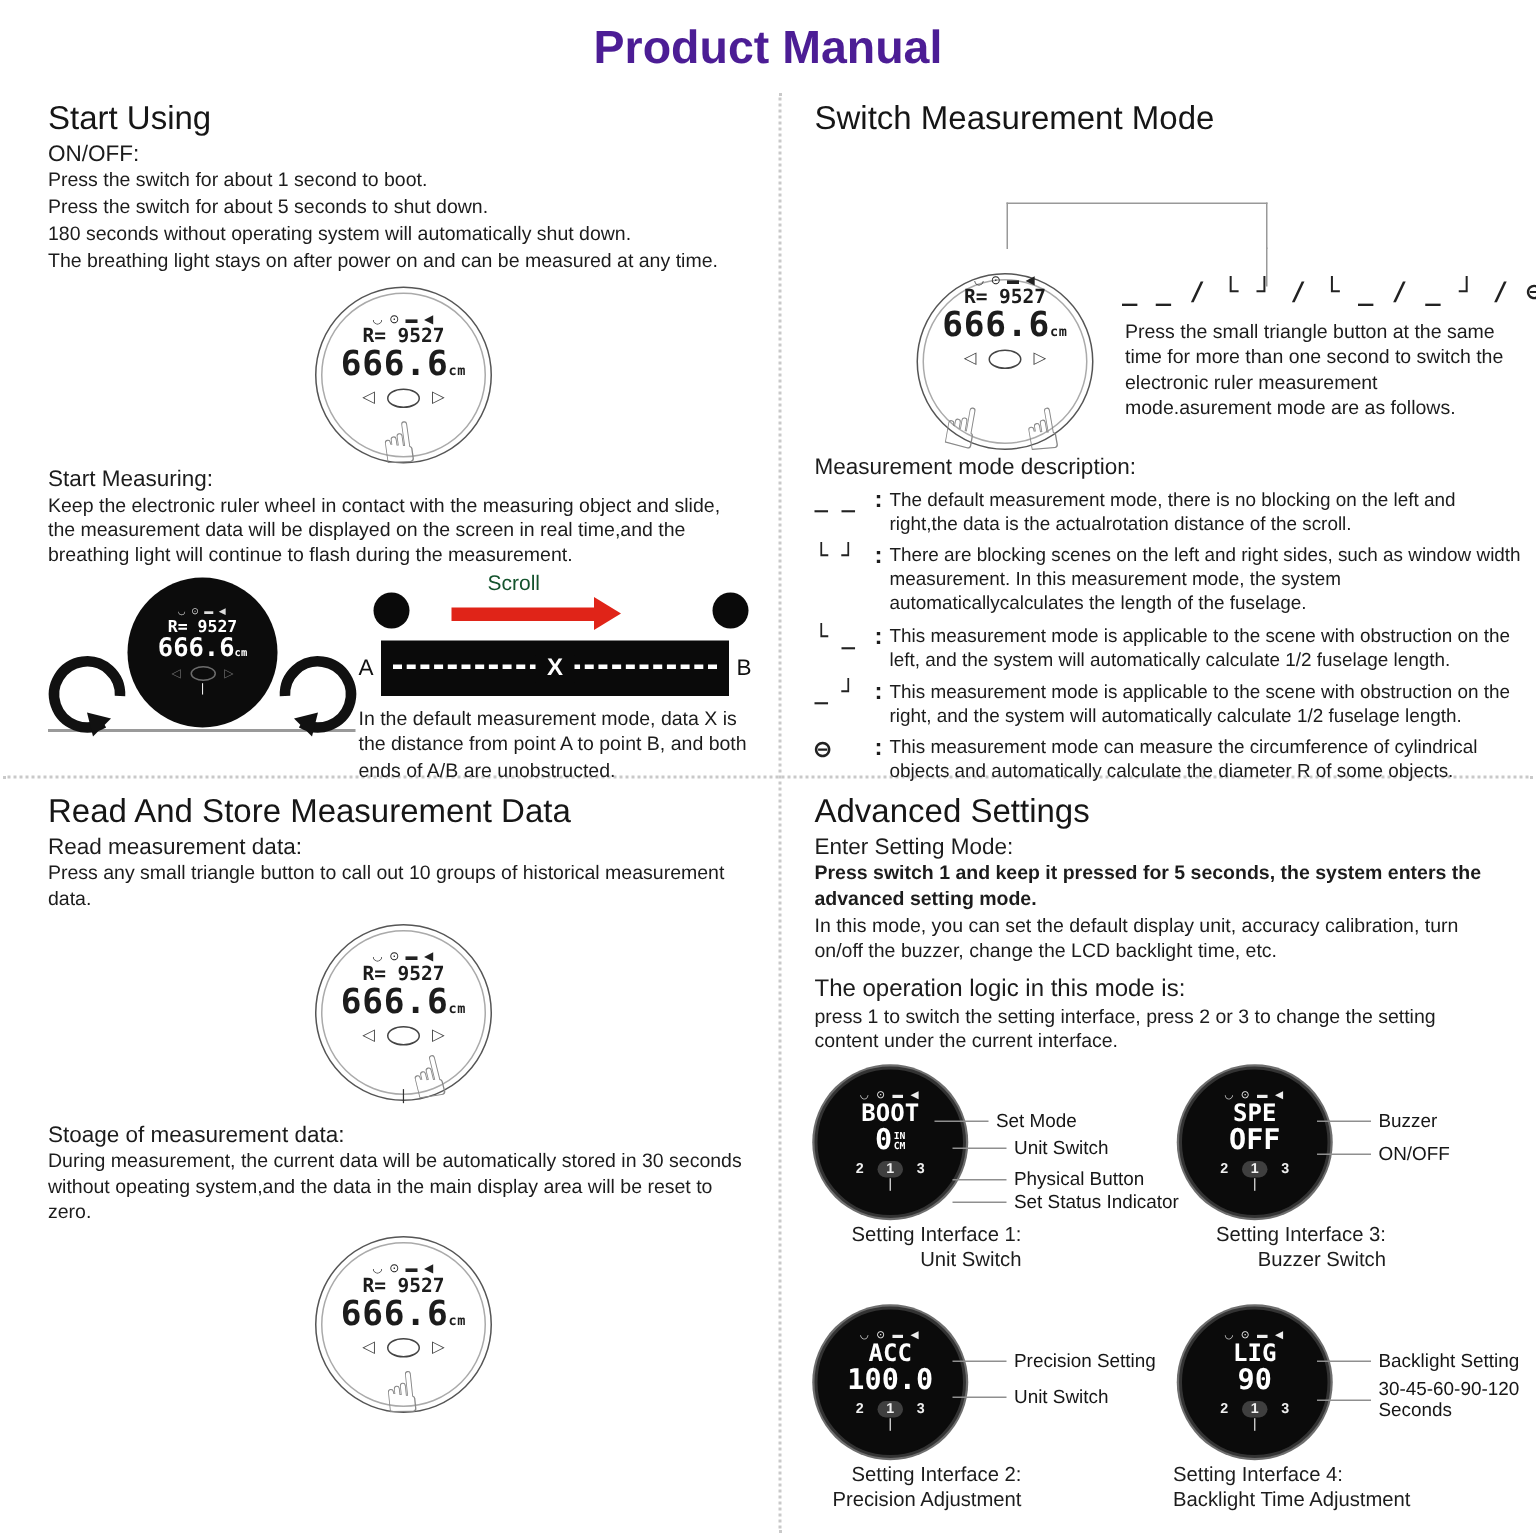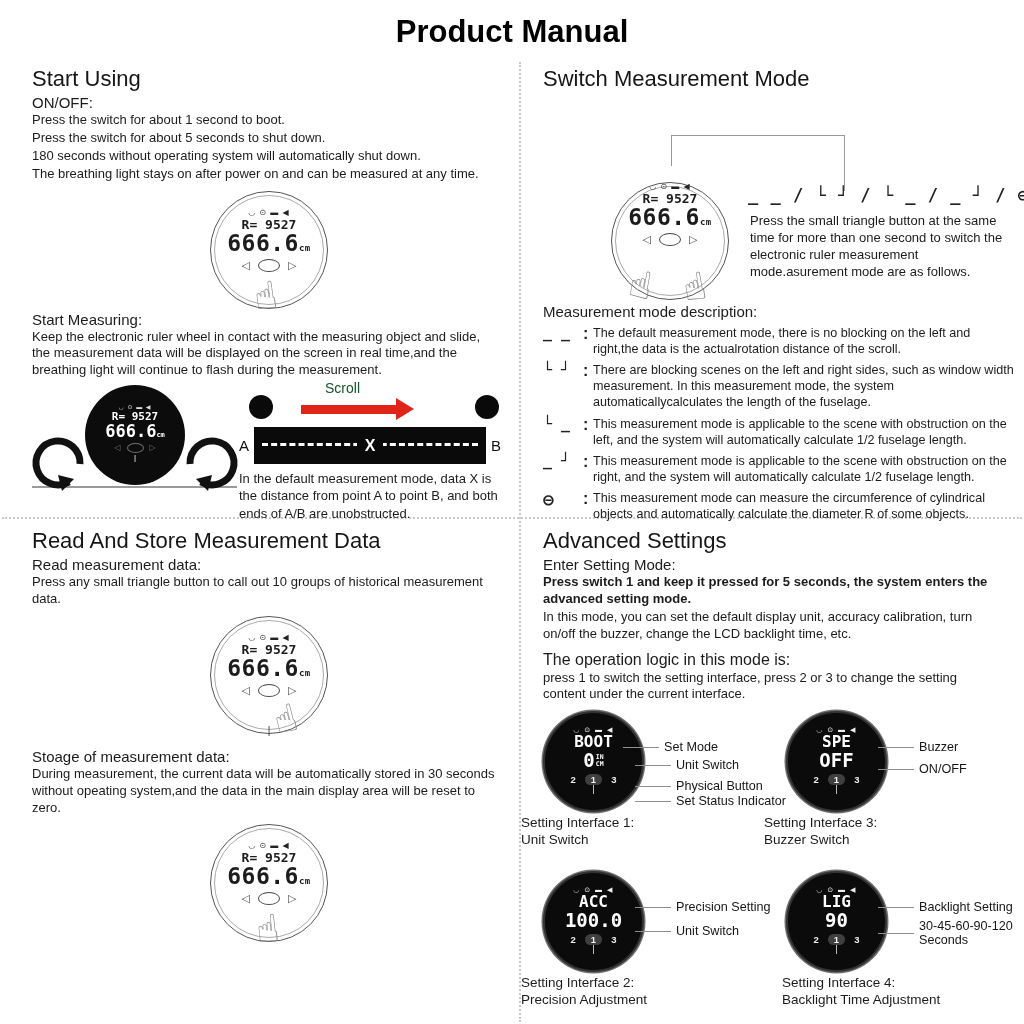--- a/index.html
+++ b/index.html
@@ -3,21 +3,21 @@
 <meta charset="utf-8">
 <style>
   html,body{margin:0;padding:0;background:#fff;}
   #page{position:relative;width:1024px;height:1024px;background:#fff;overflow:hidden;
         font-family:"Liberation Sans",sans-serif;color:#1c1c1c;}
   
   .div-v{position:absolute;left:519px;top:62px;bottom:2px;border-left:2px dotted #c9c9c9;}
   .div-h{position:absolute;top:517px;left:2px;right:2px;border-top:2px dotted #c9c9c9;}
   
   .title{position:absolute;top:14px;left:0;width:100%;text-align:center;
-         font-size:31px;font-weight:bold;color:#000000;}
+         font-size:31px;font-weight:bold;color:#4c1d95;}
   .quad{position:absolute;}
   .q1{left:32px;top:66px;width:474px;}
   .q2{left:543px;top:66px;width:476px;}
   .q3{left:32px;top:528px;width:474px;}
   .q4{left:543px;top:528px;width:478px;}
   h2{margin:0 0 1px 0;font-size:22px;font-weight:400;color:#161616;}
   .sub{font-size:15px;margin:2px 0 1px 0;color:#1c1c1c;}
   .body{font-size:13px;line-height:1.3;margin:1px 0;color:#1c1c1c;}
   
   .wdial{position:relative;width:118px;height:118px;}
@@ -88,21 +88,21 @@
   .sline2{font-family:"DejaVu Sans Mono",monospace;font-weight:bold;font-size:19px;line-height:1.05;
           display:flex;justify-content:center;align-items:center;}
   .ustack{display:inline-flex;flex-direction:column;font-size:6.5px;line-height:1.05;margin-left:1px;text-align:left;}
   .sbtns{display:flex;justify-content:center;align-items:center;gap:9px;margin-top:3px;
          font-size:9.5px;font-weight:bold;color:#f0f0f0;}
   .sbtns .b1{background:#3f3f3f;border-radius:7px;padding:0 6px;}
   .sind{font-size:9px;color:#f0f0f0;line-height:1;}
   .callout{position:absolute;display:flex;align-items:center;font-size:12.6px;color:#161616;}
   .callout::before{content:"";width:36px;border-top:1.3px solid #8f8f8f;margin-right:5px;flex:0 0 auto;}
   .callout.wrap{width:165px;white-space:normal;}
-  .scap{font-size:13.5px;text-align:left;width:160px;margin-top:3px;line-height:1.25;}
+  .scap{font-size:13.5px;text-align:right;width:160px;margin-top:3px;line-height:1.25;}
   .measure-row{display:flex;margin-top:4px;}
 </style>
 </head>
 <body>
 
 <div id="page">
   <div class="title">Product Manual</div>
   <div class="div-v"></div>
   <div class="div-h"></div>
 

